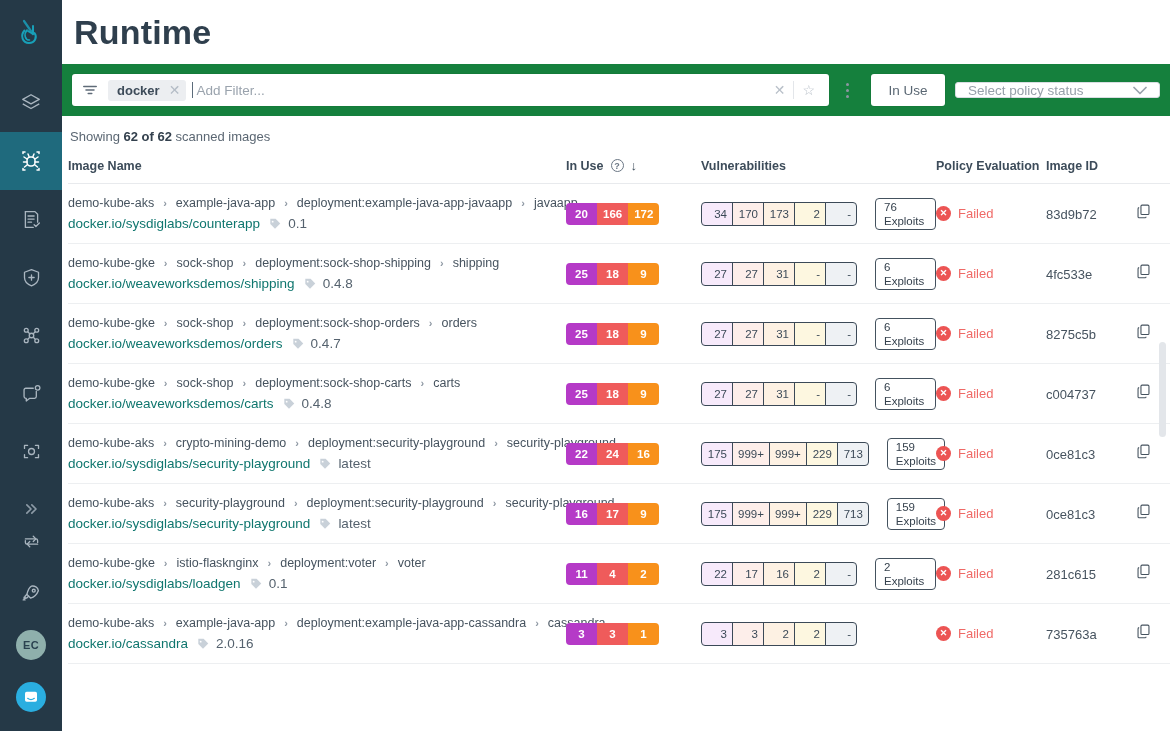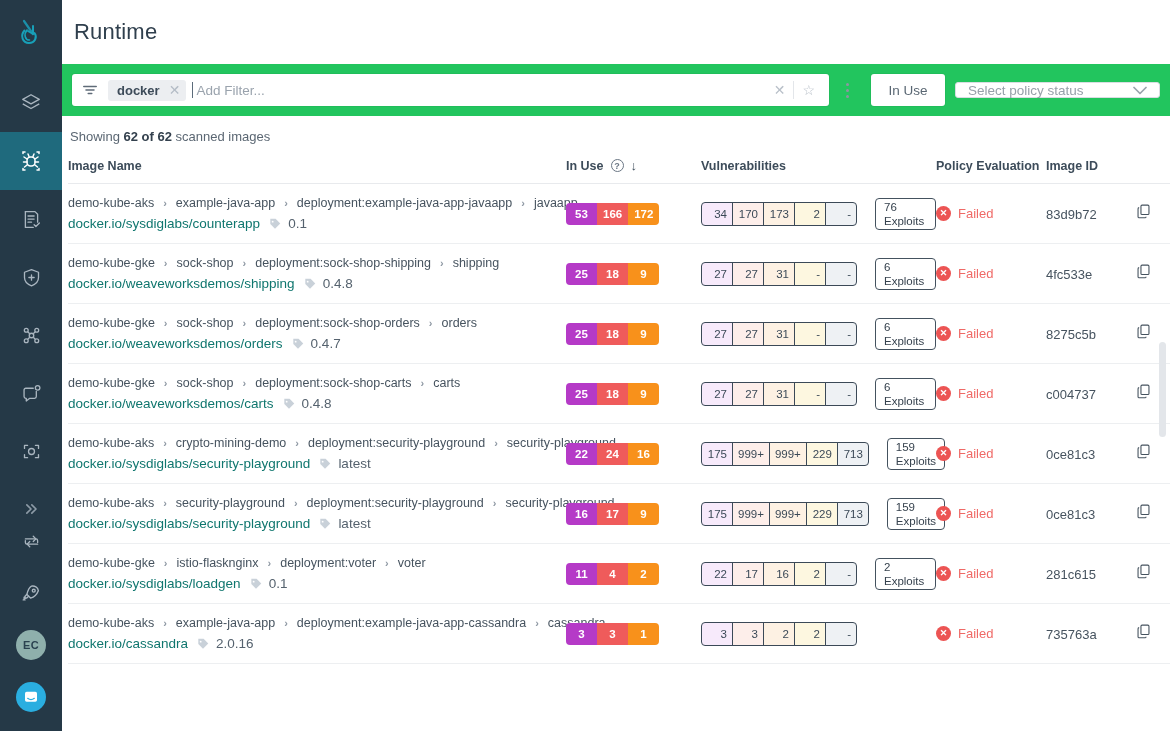--- a/index.html
+++ b/index.html
@@ -52,26 +52,26 @@
   .av-slot { height: 52px; display:flex; align-items:center; }
 
   
   .main { flex: 1 1 auto; height: 731px; position: relative; background: #fff; overflow: hidden; }
 
   .page-header {
     height: 64px; display: flex; align-items: center;
     padding-left: 12px; background: #fff;
   }
   .page-title {
-    font-size: 22px; color: #2f3f4d; font-weight: normal;
+    font-size: 34px; color: #2f3f4d; font-weight: bold;
     letter-spacing: .2px;
   }
 
   .filter-strip {
-    background: #22c55e;
+    background: #15803d;
     padding: 10px 10px 10px 10px;
     display: flex; align-items: center; gap: 0;
     height: 52px;
   }
   .filter-box {
     flex: 0 0 auto; width: 757px; height: 32px;
     background: #fff; border-radius: 3px;
     display: flex; align-items: center;
     padding: 0 6px 0 10px;
     box-shadow: 0 0 0 1px rgba(0,0,0,0.04);
@@ -407,21 +407,21 @@
                   <span class="tag-icon">
                     <svg width="14" height="14" viewBox="0 0 24 24" fill="#c9d1d9">
                       <path d="M21 11 L13 3 H4 v9 l8 8z"></path>
                       <circle cx="8" cy="8" r="1.6" fill="#ffffff"></circle>
                     </svg>
                   </span>
                   <span class="img-tag">0.1</span>
                 </div>
               </td>
               <td><div class="seg">
-                  <div class="s0">53</div>
+                  <div class="s0">20</div>
                   <div class="s1">166</div>
                   <div class="s2">172</div>
                 </div></td>
               <td>
                 <div style="display:flex;align-items:center;">
                   <div class="vuln">
                     <div class="v0">34</div>
                     <div class="v1">170</div>
                     <div class="v2">173</div>
                     <div class="v3">2</div>

